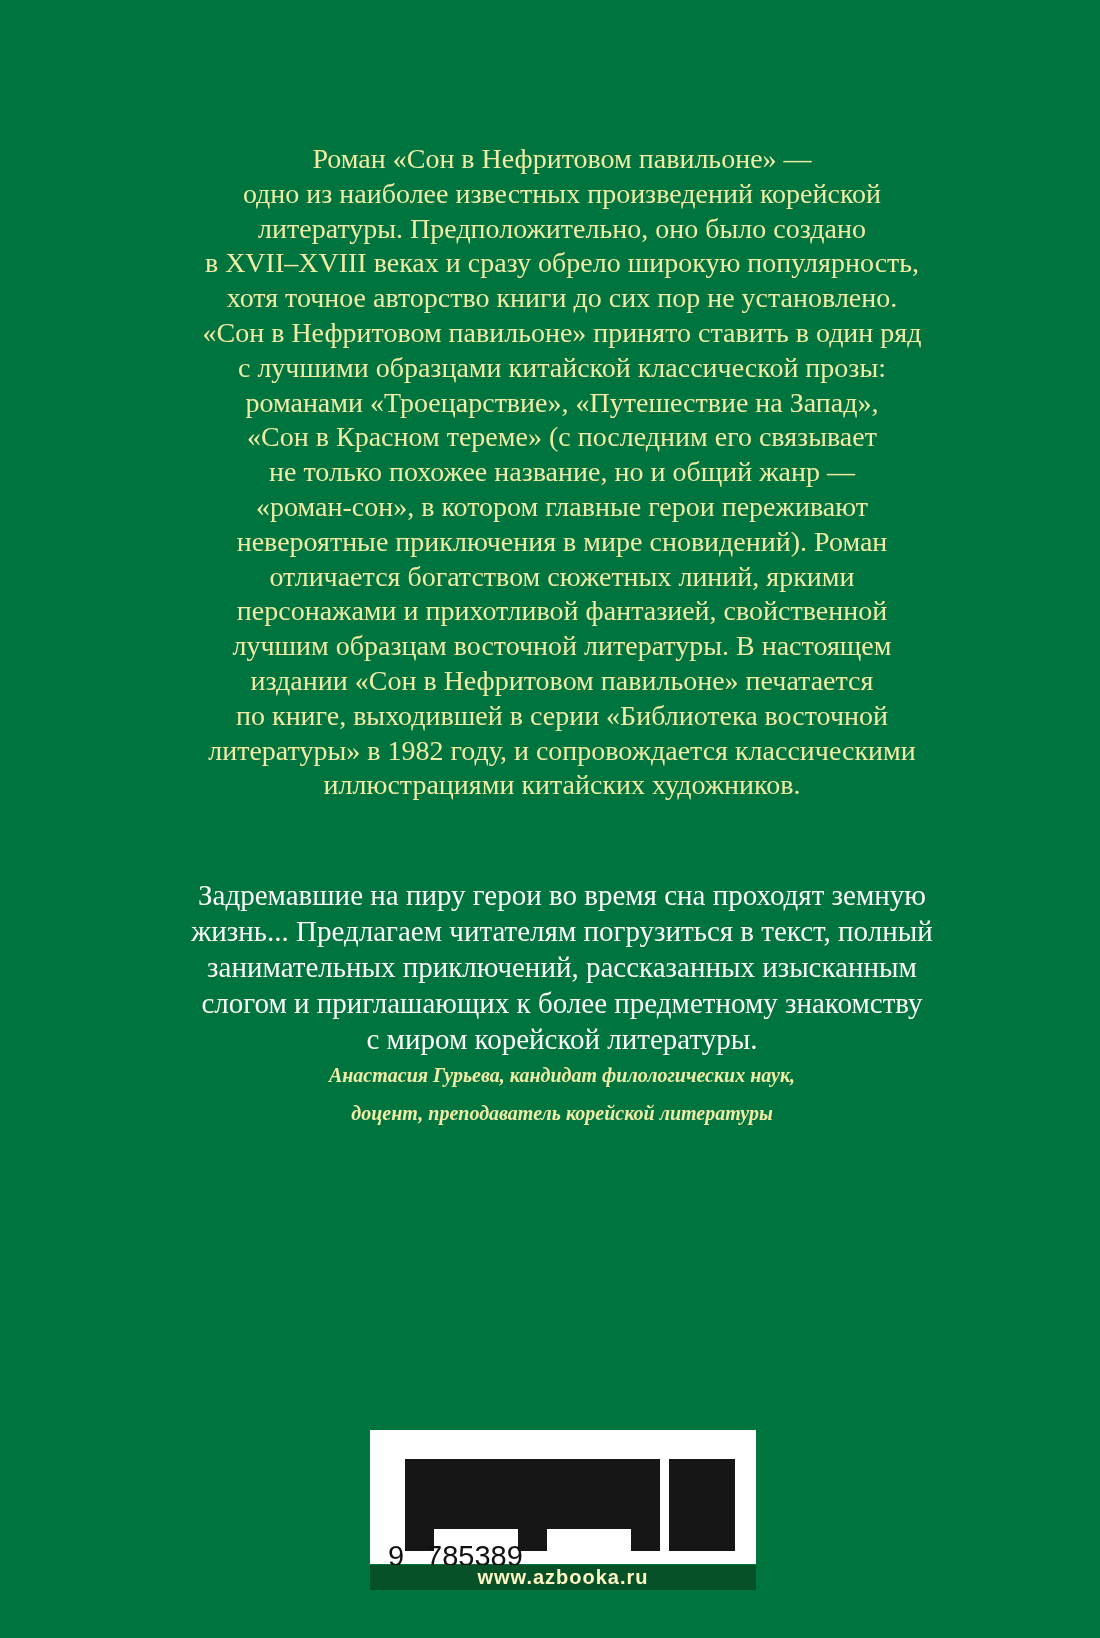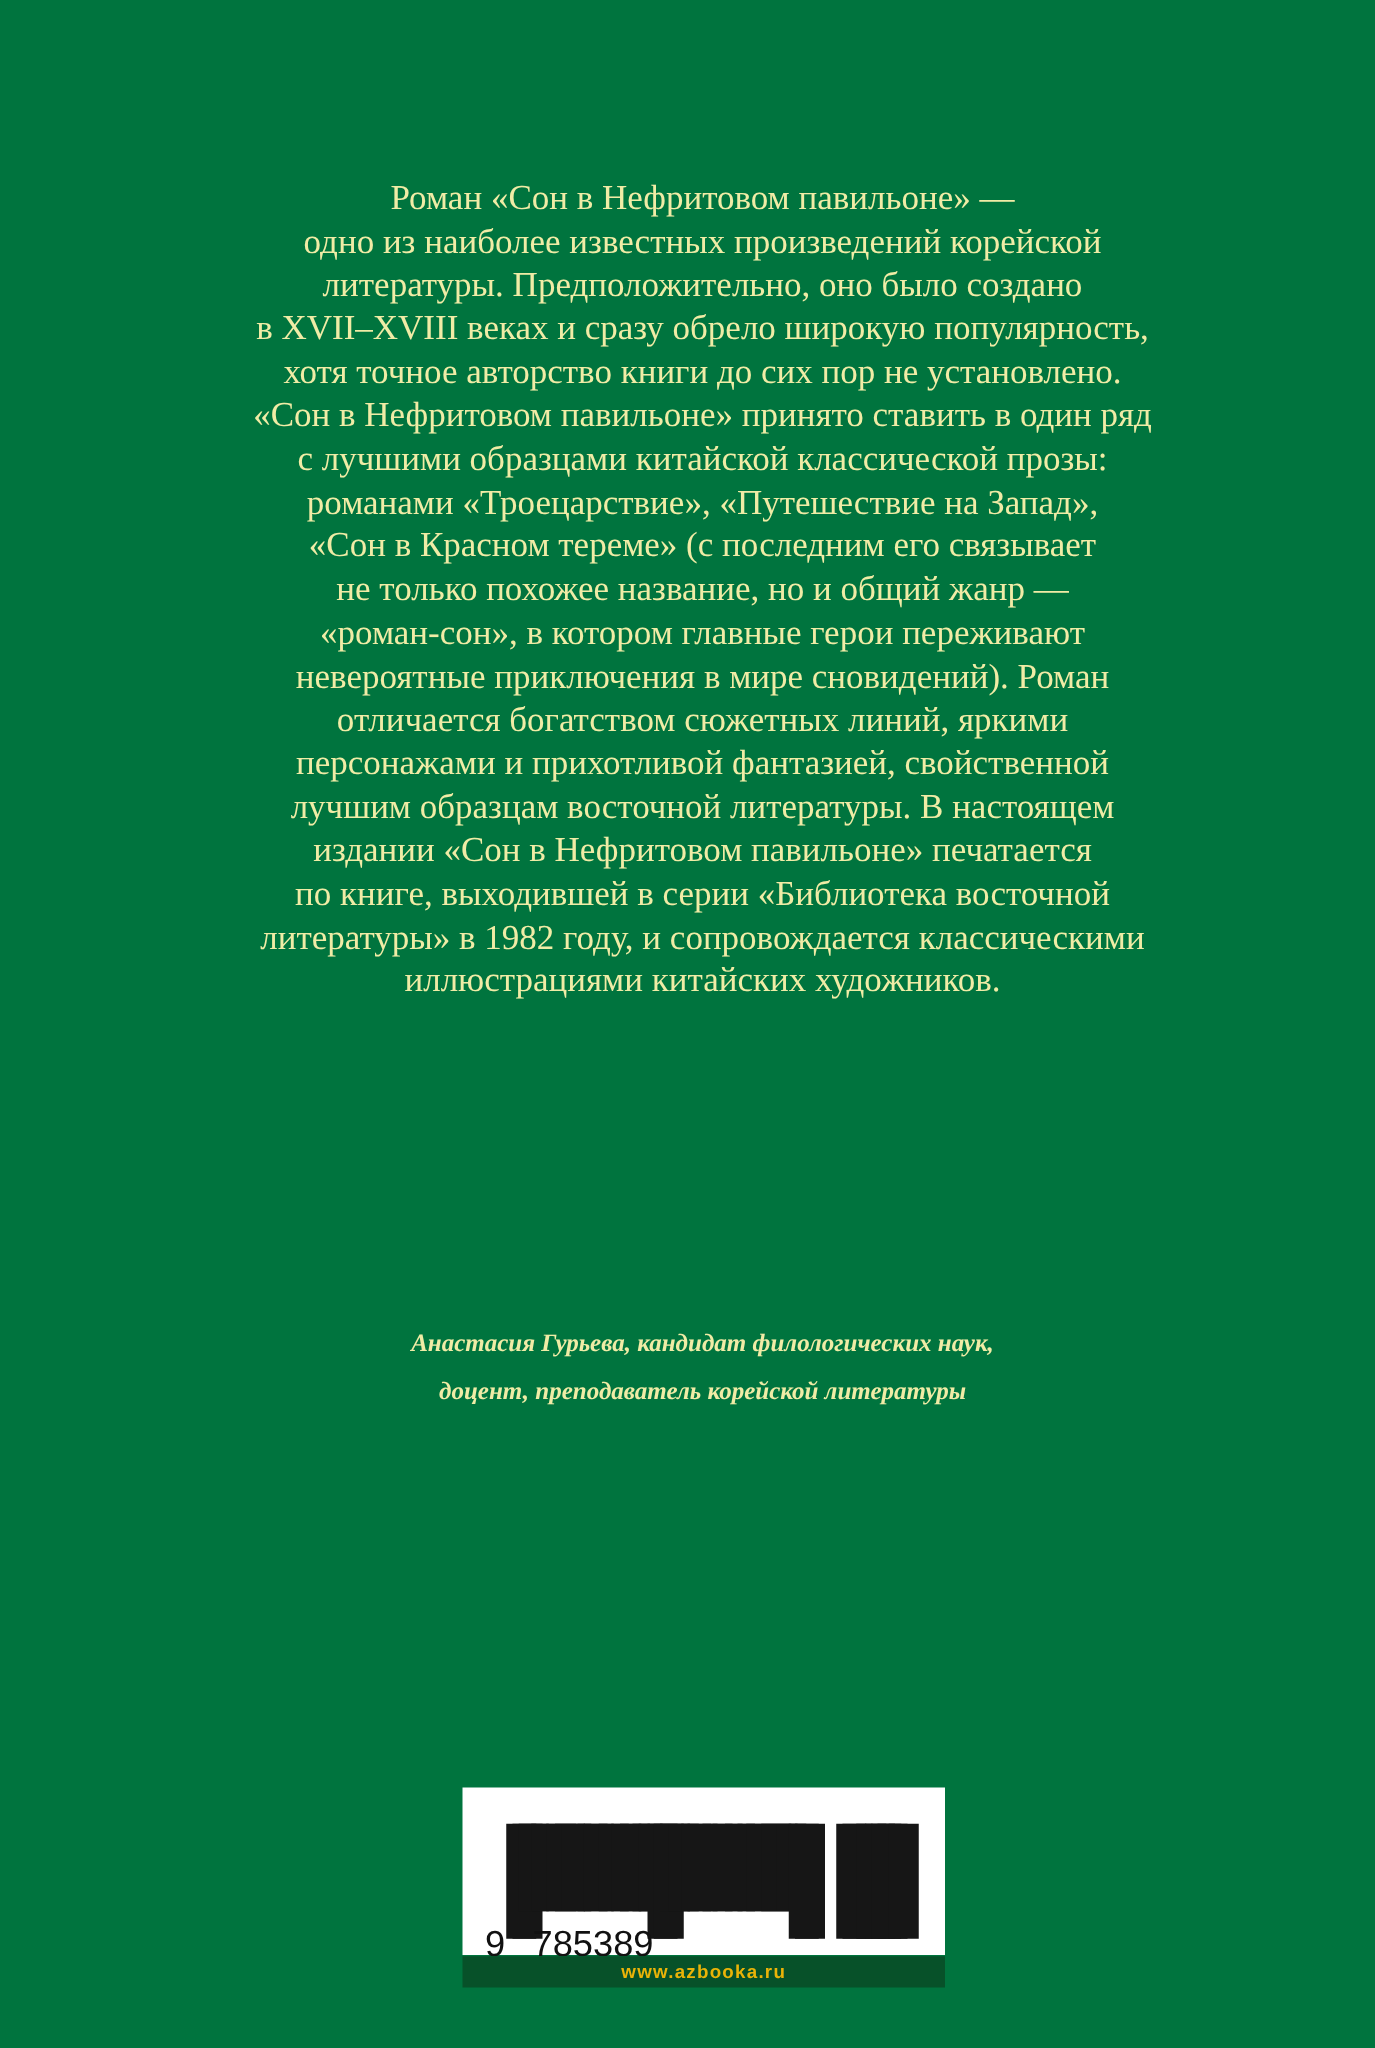--- a/index.html
+++ b/index.html
@@ -97,23 +97,23 @@
     width:386px;
     height:25px;
     background:var(--band);
     display:flex;
     align-items:center;
     justify-content:center;
   }
   .site-band .url{
     font-family:"Liberation Sans","DejaVu Sans",sans-serif;
     font-weight:bold;
-    font-size:15px;
+    font-size:20px;
     letter-spacing:1px;
-    color:#eab308;
+    color:#fef9c3;
   }
 </style>
 </head>
 <body>
 
 <div class="cover">
 
   <div class="centered-text annotation">Роман «Сон в Нефритовом павильоне» —
 одно из наиболее известных произведений корейской
 литературы. Предположительно, оно было создано
@@ -127,20 +127,25 @@
 «роман-сон», в котором главные герои переживают
 невероятные приключения в мире сновидений). Роман
 отличается богатством сюжетных линий, яркими
 персонажами и прихотливой фантазией, свойственной
 лучшим образцам восточной литературы. В настоящем
 издании «Сон в Нефритовом павильоне» печатается
 по книге, выходившей в серии «Библиотека восточной
 литературы» в 1982 году, и сопровождается классическими
 иллюстрациями китайских художников.</div>
 
+  <div class="centered-text review">Задремавшие на пиру герои во время сна проходят земную
+жизнь... Предлагаем читателям погрузиться в текст, полный
+занимательных приключений, рассказанных изысканным
+слогом и приглашающих к более предметному знакомству
+с миром корейской литературы.</div>
 
   <div class="centered-text review-author">Анастасия Гурьева, кандидат филологических наук,
 доцент, преподаватель корейской литературы</div>
 
   <div class="barcode-box">
     <div class="isbn-row">
       <span>ISBN 978-5-389-26870-8</span>
       <span>01</span>
     </div>
 

